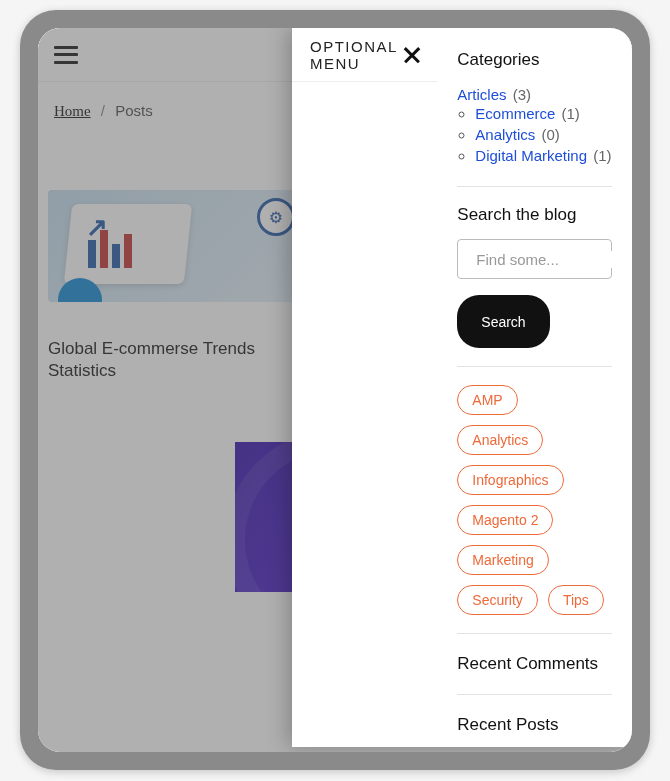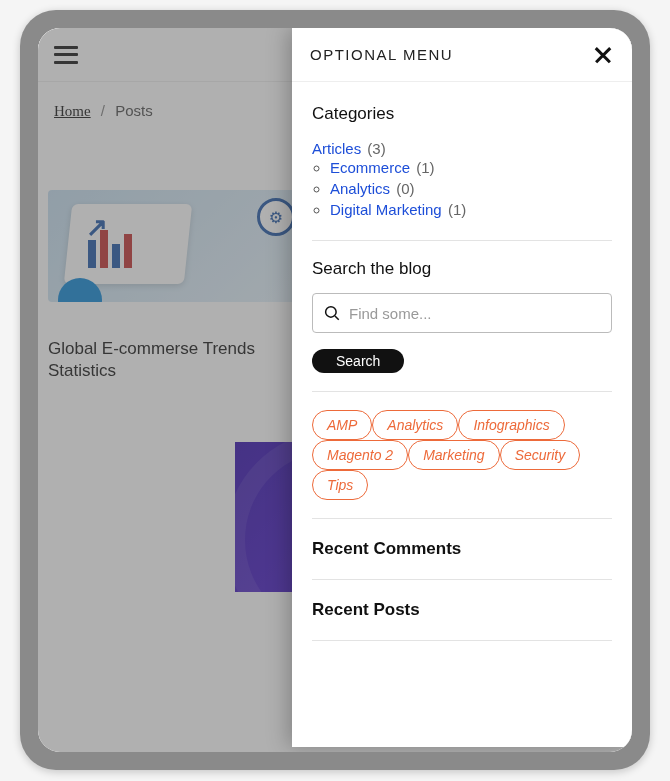--- a/index.html
+++ b/index.html
@@ -138,21 +138,21 @@
 
   
   .drawer {
     position: absolute;
     top: 0; right: 0; bottom: 5px;
     width: 340px;
     background: #fff;
     z-index: 10;
     box-shadow: -4px 0 20px rgba(0,0,0,0.25);
     display: flex;
-    flex-direction: column;
+    flex-direction: row;
   }
   .drawer-head {
     height: 54px;
     display: flex;
     align-items: center;
     justify-content: space-between;
     padding: 0 18px;
     border-bottom: 1px solid #eee;
   }
   .drawer-head h2 {
@@ -215,40 +215,40 @@
     flex:1;
     color:#333;
   }
   .search-box input::placeholder { color:#999; }
 
   .btn-search {
     background:#111;
     color:#fff;
     border:none;
     border-radius:22px;
-    height:24px;
+    height:53px;
     padding: 0 24px;
     font-size:14px;
     cursor:pointer;
   }
 
-  .tags { display:flex; flex-wrap:wrap; gap:0;font-style:italic; }
+  .tags { display:flex; flex-wrap:wrap; gap:10px; }
   .tag {
     border:1px solid #ed6a3a;
     color:#ed6a3a;
     border-radius:20px;
     padding: 6px 14px;
     font-size:14px;
     cursor:pointer;
     background:#fff;
   }
 
   .plain-heading {
     font-size:17px;
-    font-weight:700;
+    font-weight:400;
     color:#111;
     padding: 2px 0;
   }
 </style>
 </head>
 <body>
 
 <div class="tablet">
   <div class="screen">
 

